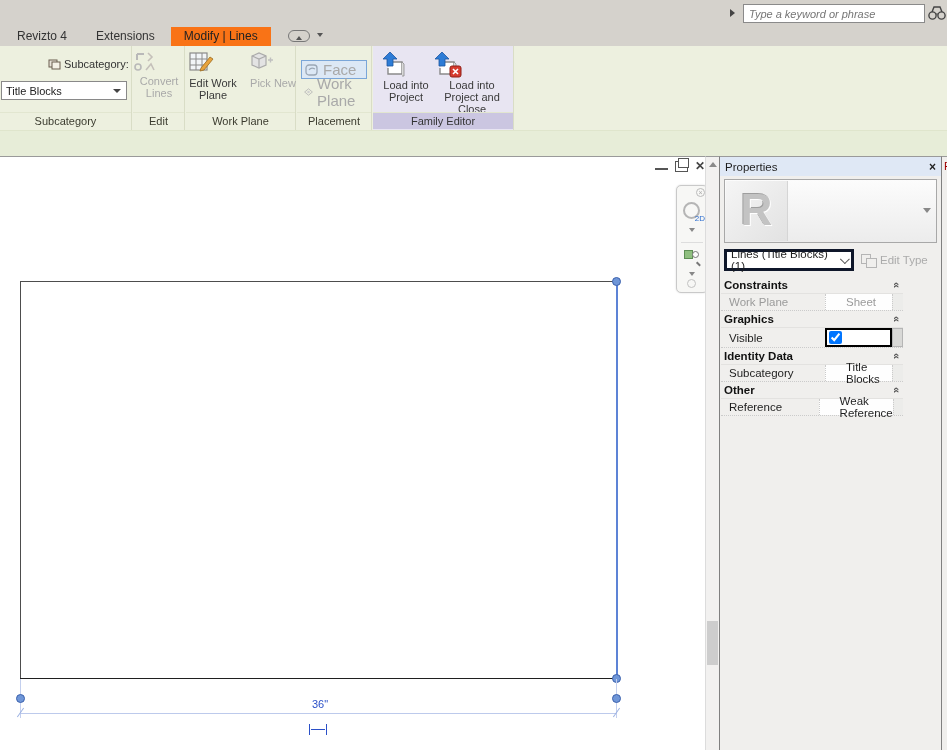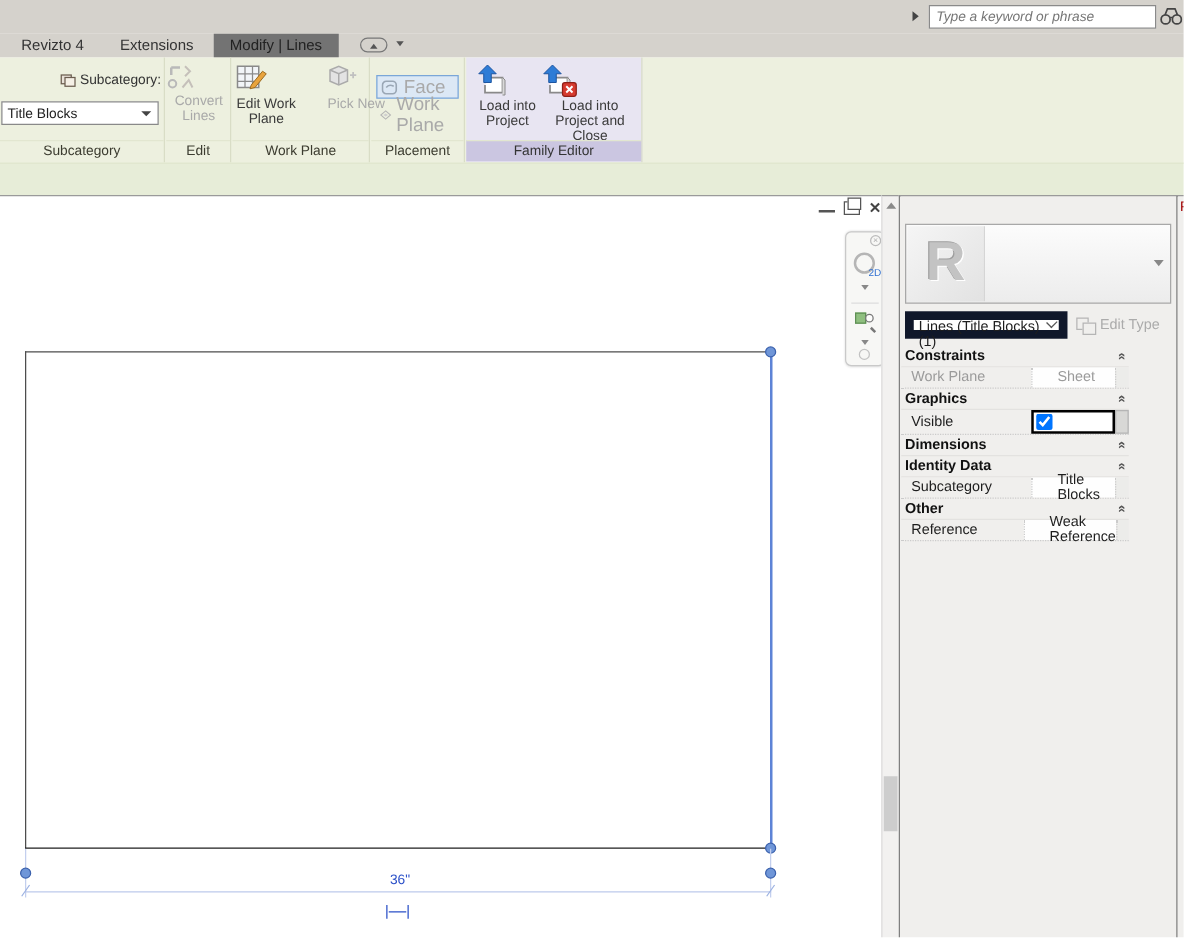--- a/index.html
+++ b/index.html
@@ -10,21 +10,21 @@
   .titlebar { position:absolute; left:0; top:0; width:947px; height:27px; background:#d5d2cc; }
   .titlebar .title { position:absolute; left:0; right:0; top:6px; text-align:center; font-size:12px; color:#333; }
   .titlebar .title .doc { margin-left:14px; }
   .search-arrow { position:absolute; right:212px; top:9px; width:0; height:0; border-left:5px solid #444; border-top:4px solid transparent; border-bottom:4px solid transparent; }
   .searchbox { position:absolute; right:22px; top:4px; width:182px; height:19px; border:1px solid #8a8a8a; background:#fff; font-style:italic; color:#777; font-size:11px; padding:0 5px; font-family:"Liberation Sans", sans-serif; }
   .binoculars { position:absolute; right:1px; top:5px; width:18px; height:16px; }
 
   
   .tabrow { position:absolute; left:0; top:27px; width:947px; height:19px; background:#d5d2cc; }
   .tab { display:inline-block; height:19px; line-height:18px; padding:0 13px; font-size:12px; color:#333; vertical-align:top; cursor:default; }
-  .tab.active { background:#737373; color:#222; }
+  .tab.active { background:#f97316; color:#222; }
   .ribbon-toggle { display:inline-block; margin-left:14px; margin-top:3px; width:22px; height:12px; border:1px solid #777; border-radius:6px; text-align:center; line-height:10px; vertical-align:top; }
   .ribbon-toggle .tri-up { display:inline-block; width:0; height:0; border-bottom:4px solid #555; border-left:3.5px solid transparent; border-right:3.5px solid transparent; }
   .toggle-caret { display:inline-block; margin-left:4px; margin-top:6px; width:0; height:0; border-top:4px solid #555; border-left:3.5px solid transparent; border-right:3.5px solid transparent; vertical-align:top; }
 
   
   .ribbon { position:absolute; left:0; top:46px; width:947px; height:84px; background:#edf0df; }
   .panel { position:absolute; top:0; height:84px; border-right:1px solid #d9ddc6; }
   .panel-label { position:absolute; left:0; right:0; top:66px; height:17px; text-align:center; font-size:11px; color:#3c3c30; line-height:16px; border-top:1px solid #e2e6d0; }
   .panel.lavender { background:#e8e5f2; }
   .panel.lavender .panel-label { background:#cbc6e1; color:#333; }
@@ -95,21 +95,21 @@
   
   .props { position:absolute; left:719px; top:156px; width:222px; height:594px; background:#f0efed; border-left:1px solid #808080; border-top:1px solid #9a9a9a; }
   .props-header { position:absolute; left:0; top:0; width:100%; height:19px; background:#dfe8f5; display:flex; align-items:center; padding:0 5px; }
   .props-header .t { flex:1; color:#1e1e1e; font-size:11.5px; }
   .props-header .x { font-weight:bold; color:#222; font-size:12px; cursor:default; }
   .type-selector { position:absolute; left:4px; top:22px; width:213px; height:64px; background:linear-gradient(#fcfcfc,#ececec); border:1px solid #a8a8a8; }
   .type-selector .thumb { position:absolute; left:1px; top:1px; width:62px; height:60px; background:linear-gradient(135deg,#f5f5f5,#e2e2e2); border-right:1px solid #d5d5d5; text-align:center; }
   .type-selector .rlogo { font-size:44px; font-weight:bold; color:#c3c3c3; text-shadow:1px 1px 0 #fff, -1px -1px 0 #9e9e9e; line-height:58px; }
   .type-selector .dd { position:absolute; right:5px; top:28px; width:0; height:0; border-top:5px solid #888; border-left:4px solid transparent; border-right:4px solid transparent; }
   .sel-row { position:absolute; left:4px; top:92px; width:213px; height:22px; display:flex; gap:5px; }
-  .type-combo { flex:1; height:22px; background:#fff; border:7px solid #0f172a; display:flex; padding:0 4px; color:#1e1e1e; font-size:11.5px; }
+  .type-combo { flex:1; height:22px; background:#fff; border:3px solid #0f172a; display:flex; align-items:center; padding:0 4px; color:#1e1e1e; font-size:11.5px; }
   .type-combo .chev { margin-left:auto; width:7px; height:7px; border-right:1.5px solid #555; border-bottom:1.5px solid #555; transform:rotate(45deg) translateY(-2px); }
   .edit-type { width:78px; height:22px; display:flex; align-items:center; gap:4px; color:#ababab; font-size:11.5px; padding-left:2px; }
   .etype-ic { width:15px; height:13px; position:relative; }
   .etype-ic:before { content:""; position:absolute; left:0; top:0; width:8px; height:8px; border:1.2px solid #b5b5b5; }
   .etype-ic:after { content:""; position:absolute; left:5px; top:4px; width:9px; height:8px; border:1.2px solid #b5b5b5; background:#f0efed; }
 
   .grid { position:absolute; left:1px; top:120px; width:182px; }
   .pcat { height:17px; display:flex; align-items:center; padding:0 3px; border-bottom:1px solid #e3e2e0; }
   .pcat .n { flex:1; font-weight:bold; color:#111; font-size:11.5px; }
   .pcat .chev2 { color:#555; font-size:11px; transform:rotate(90deg); font-weight:bold; }
@@ -188,21 +188,21 @@
     <div class="bigbtn" style="left:0px">
       <span class="ic">
         <svg width="30" height="26" viewBox="0 0 30 26">
           <rect x="4" y="3" width="17" height="17" fill="#f2f5f8" stroke="#8a8a8a" stroke-width="1.2"></rect>
           <path d="M4 9 h17 M4 15 h17 M10 3 v17 M16 3 v17" stroke="#8a8a8a" stroke-width="1"></path>
           <path d="M15 18 L24 7 l3 2 -9 11 -4 1 z" fill="#e8a33d" stroke="#9c6b20" stroke-width="0.8"></path>
         </svg>
       </span>
       <span>Edit Work Plane</span>
     </div>
-    <div class="bigbtn disabled" style="left:72px">
+    <div class="bigbtn disabled" style="left:60px">
       <span class="ic">
         <svg width="30" height="26" viewBox="0 0 30 26">
           <path d="M6 6 l7 -3 7 3 v9 l-7 3 -7 -3 z" fill="#e3e3e3" stroke="#ababab" stroke-width="1.2"></path>
           <path d="M6 6 l7 3 7 -3 M13 9 v9" stroke="#ababab" stroke-width="1.2" fill="none"></path>
           <path d="M22 10 h5 m-2.5 -2.5 v5" stroke="#c0c0c0" stroke-width="1.4"></path>
         </svg>
       </span>
       <span>Pick New</span>
     </div>
     <div class="panel-label">Work Plane</div>
@@ -302,20 +302,24 @@
     <span class="mid"></span>
   </span>
 </div>
 
 <div class="vscroll">
   <span class="up"></span>
   <span class="thumb"></span>
 </div>
 
 <div class="props">
+  <div class="props-header">
+    <span class="t">Properties</span>
+    <span class="x">×</span>
+  </div>
 
   <div class="type-selector">
     <span class="thumb"><span class="rlogo">R</span></span>
     <span class="dd"></span>
   </div>
 
   <div class="sel-row">
     <div class="type-combo">
       <span>Lines (Title Blocks) (1)</span>
       <span class="chev"></span>
@@ -343,24 +347,20 @@
       <span class="chev2">«</span>
     </div>
     <div class="prow focusrow">
       <div class="plabel">Visible</div>
       <div class="pvalue">
           <input type="checkbox" class="visible-cb" checked="" style="">
         </div>
       <div class="pbtn"></div>
     </div>
 
-    <div class="pcat">
-      <span class="n">Dimensions</span>
-      <span class="chev2">«</span>
-    </div>
 
     <div class="pcat">
       <span class="n">Identity Data</span>
       <span class="chev2">«</span>
     </div>
     <div class="prow">
       <div class="plabel">Subcategory</div>
       <div class="pvalue">Title Blocks</div>
       <div class="pbtn"></div>
     </div>

